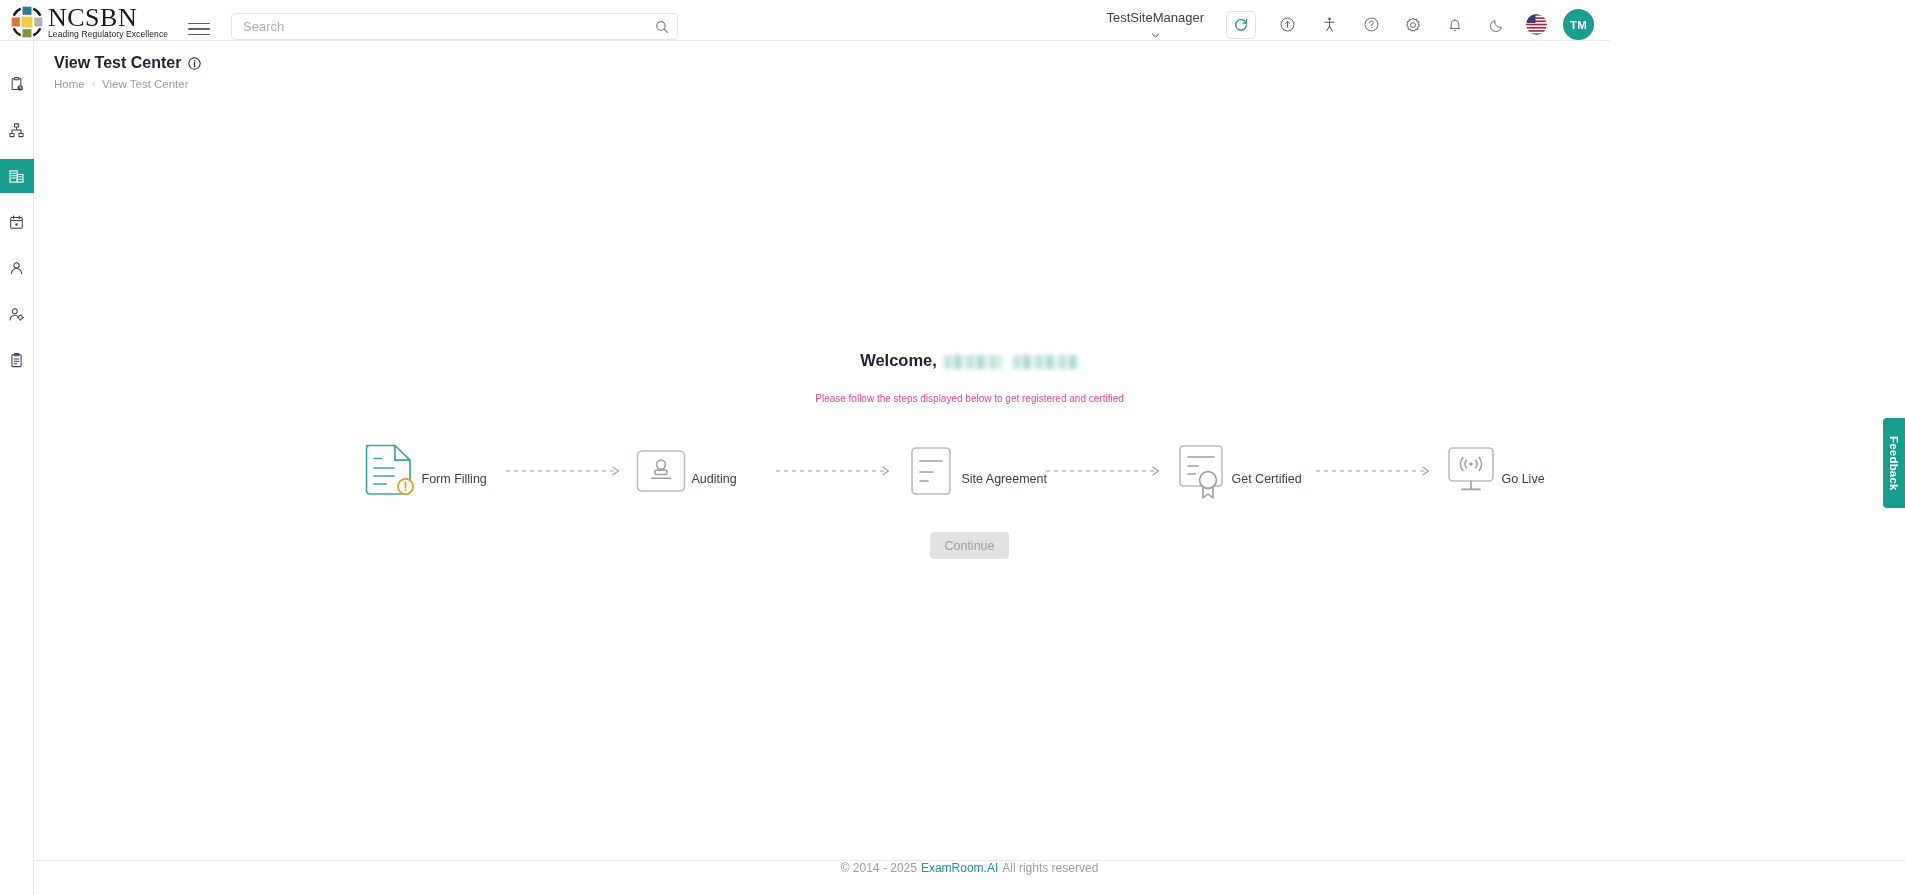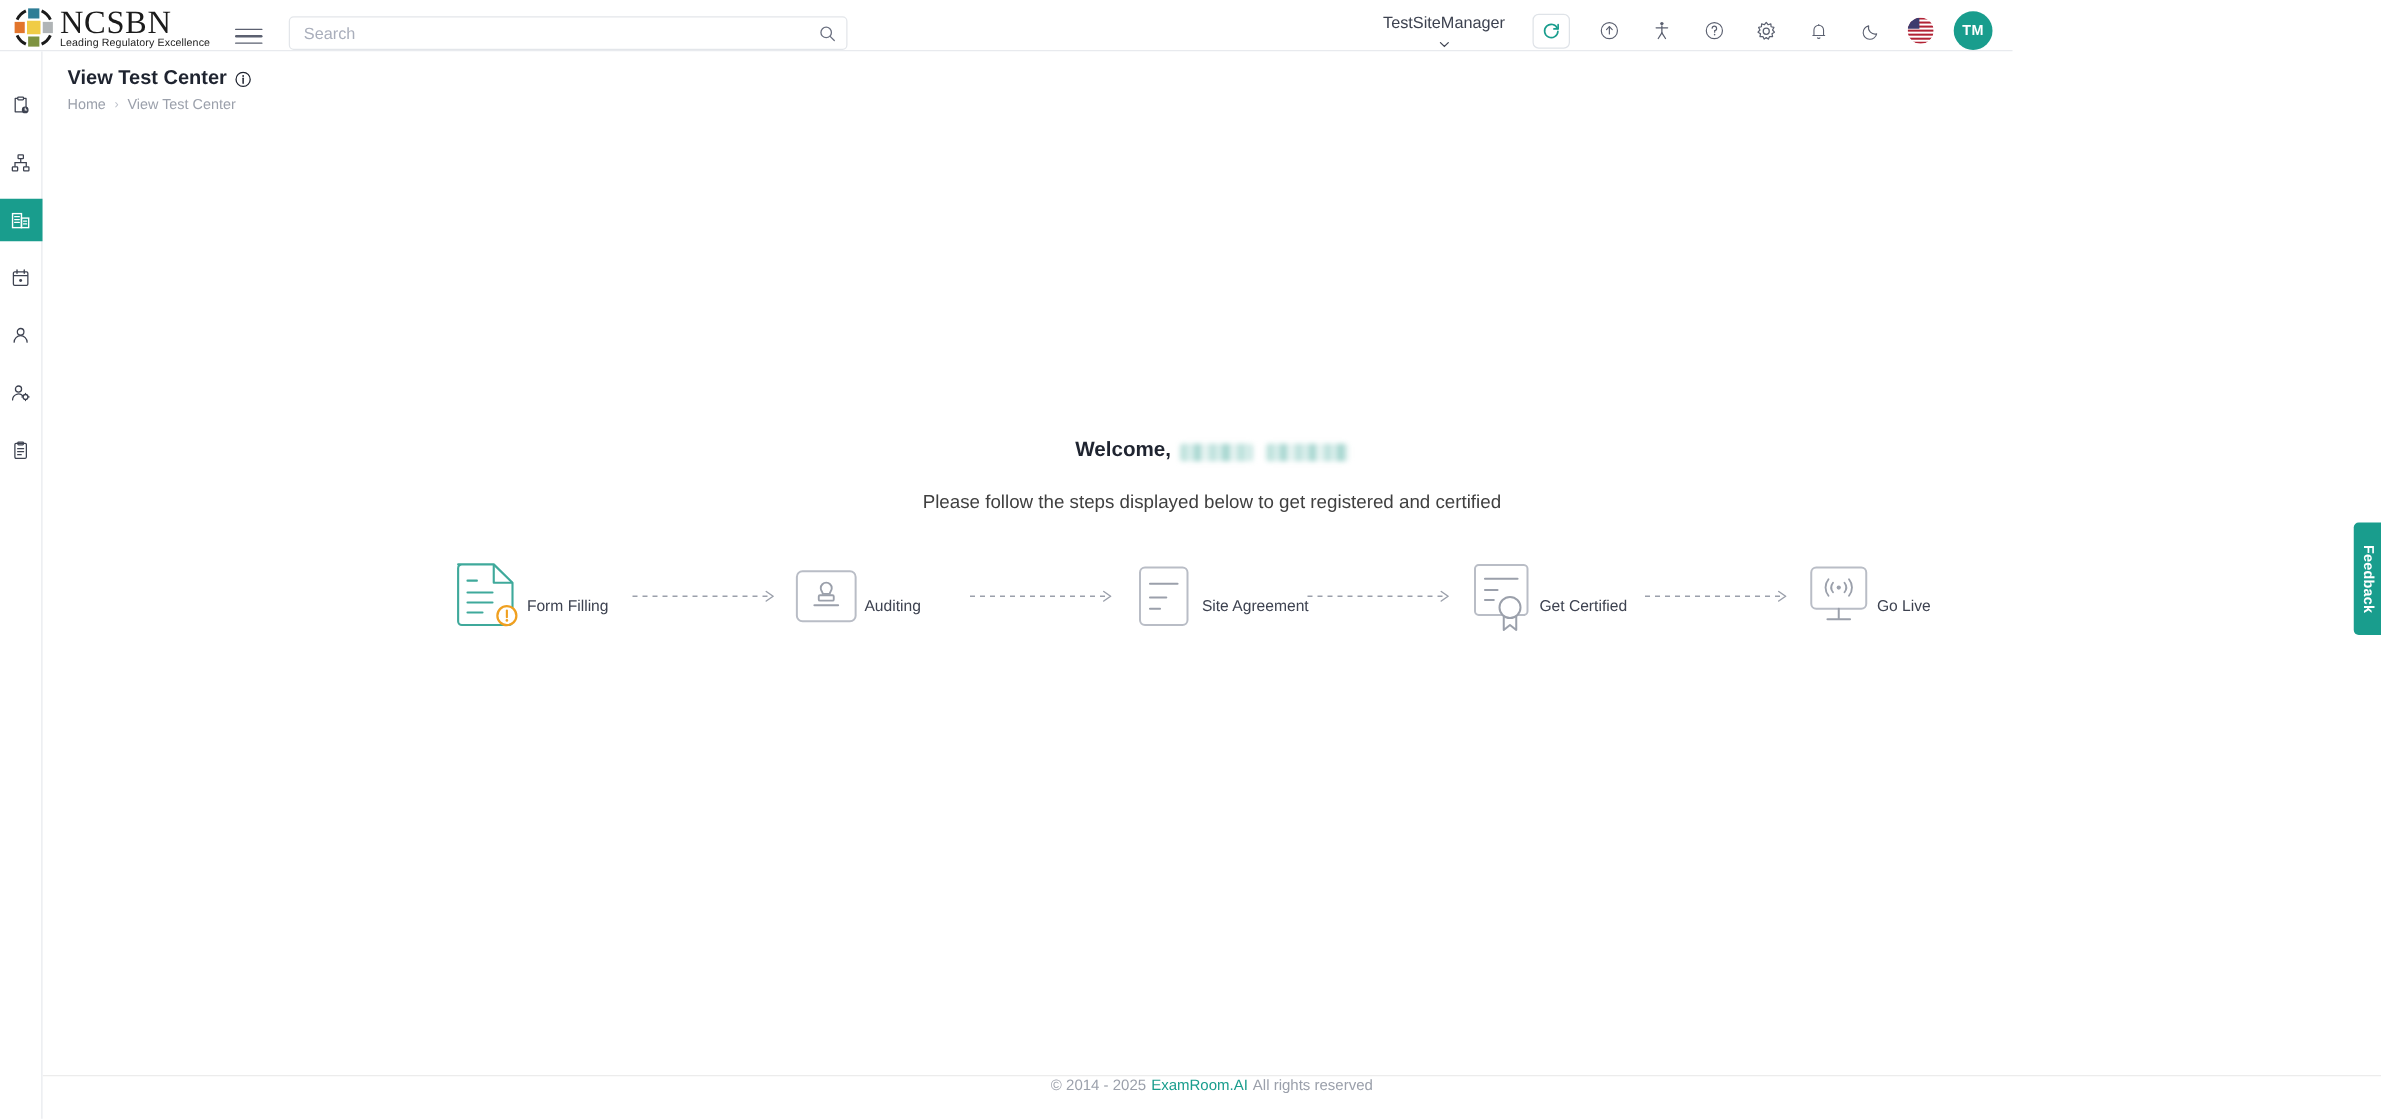--- a/index.html
+++ b/index.html
@@ -145,21 +145,21 @@
   .redacted {
     display: inline-block; height: 14px; width: 58px;
     border-radius: 2px; position: relative; top: 1px;
     background:
       repeating-linear-gradient(90deg, #bfe2dd 0 6px, #d9eeeb 6px 11px, #a9d7d1 11px 17px, #e6f3f1 17px 23px);
     filter: blur(2.2px);
   }
   .redacted.two { width: 66px; margin-left: 4px; }
   .subtitle {
     text-align: center; margin-top: 23px;
-    font-size: 15px; color: #404040; font-weight: normal;
+    font-size: 10px; color: #ec4899; font-weight: normal;
   }
 
   .steps {
     margin-top: 36px;
     display: flex; align-items: flex-start; justify-content: center;
   }
   .step { width: 140px; display: flex; flex-direction: row; align-items: center; }
   .step-ic { height: 62px; display: flex; align-items: center; justify-content: center; }
   .step-label {
     margin-top: 16px; font-size: 12.5px; color: #3d4250;
@@ -516,20 +516,23 @@
           <path d="M26.4 20.2a6.2 6.2 0 0 0 0 7.6" stroke="#9ba0ab" stroke-width="1.5" fill="none" stroke-linecap="round"></path>
           <path d="M35.6 20.2a6.2 6.2 0 0 1 0 7.6" stroke="#9ba0ab" stroke-width="1.5" fill="none" stroke-linecap="round"></path>
           <path d="M22.8 17.4a10.4 10.4 0 0 0 0 13.2" stroke="#9ba0ab" stroke-width="1.5" fill="none" stroke-linecap="round"></path>
           <path d="M39.2 17.4a10.4 10.4 0 0 1 0 13.2" stroke="#9ba0ab" stroke-width="1.5" fill="none" stroke-linecap="round"></path>
         </svg>
       </div>
       <div class="step-label">Go Live</div>
     </div>
   </div>
 
+  <div class="continue-row">
+    <button class="continue-btn" disabled="">Continue</button>
+  </div>
 </div>
 
 <div class="footer">
   <span>© 2014 - 2025</span>
   <span class="brand">ExamRoom.AI</span>
   <span>All rights reserved</span>
 </div>
 
 <div class="feedback">
   <span>Feedback</span>

